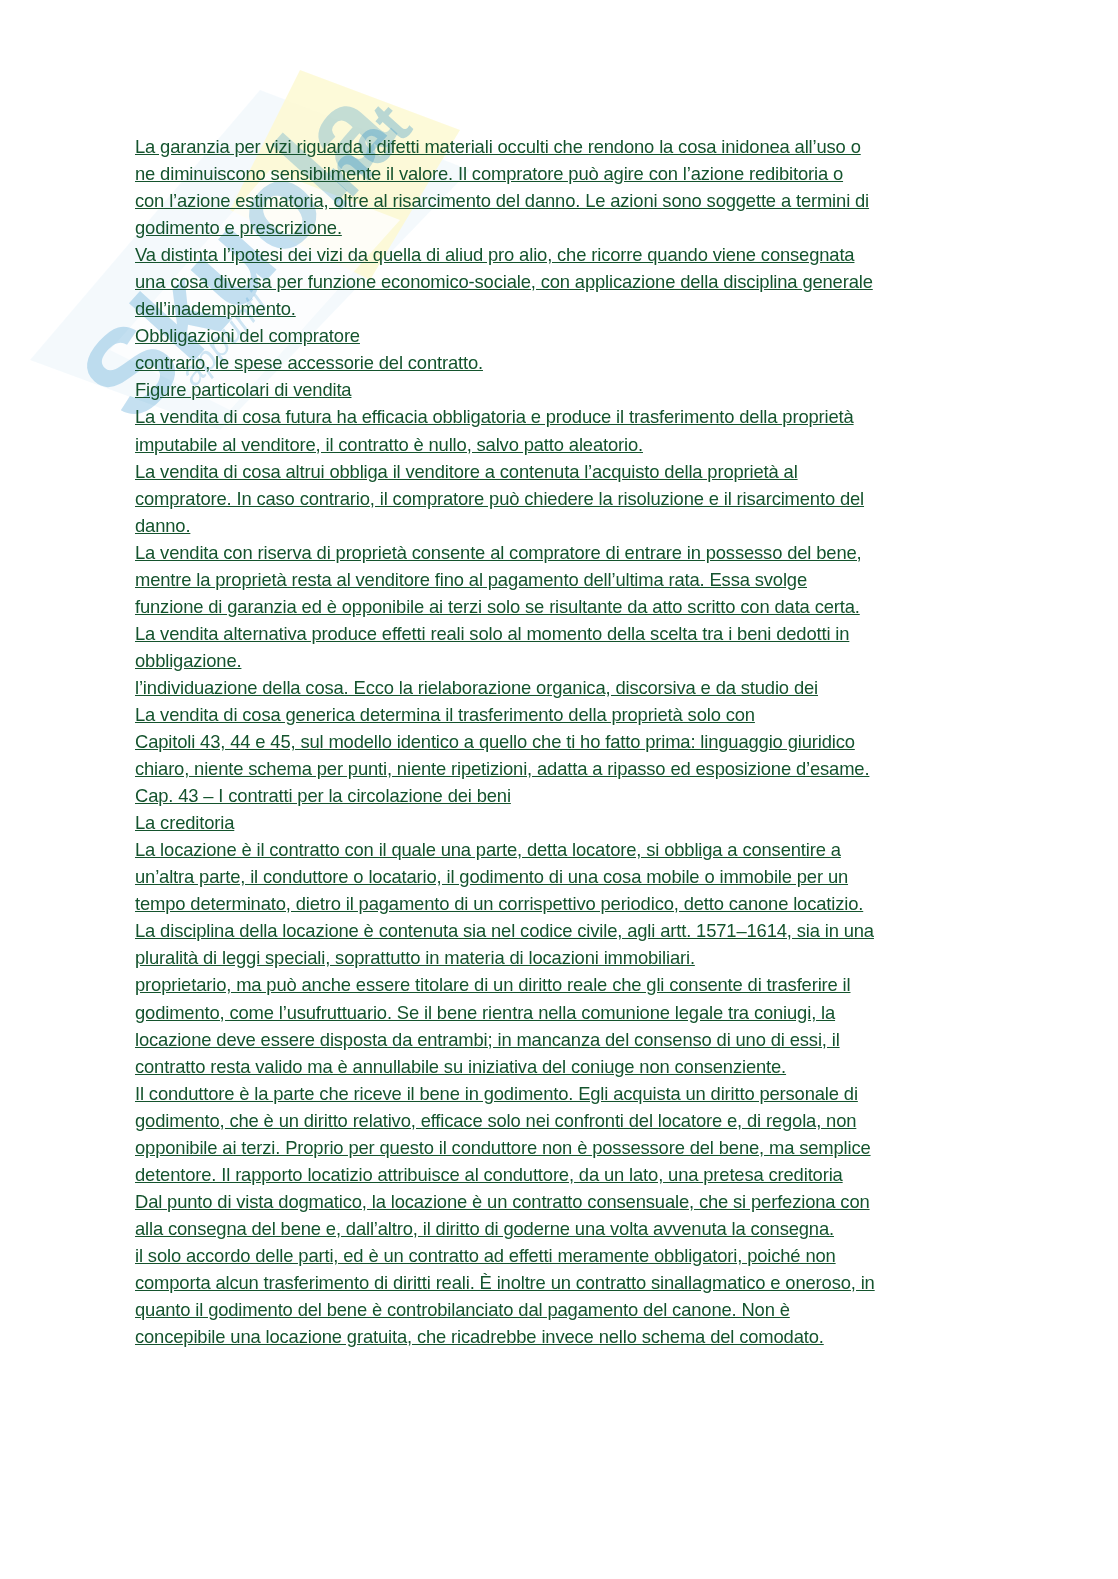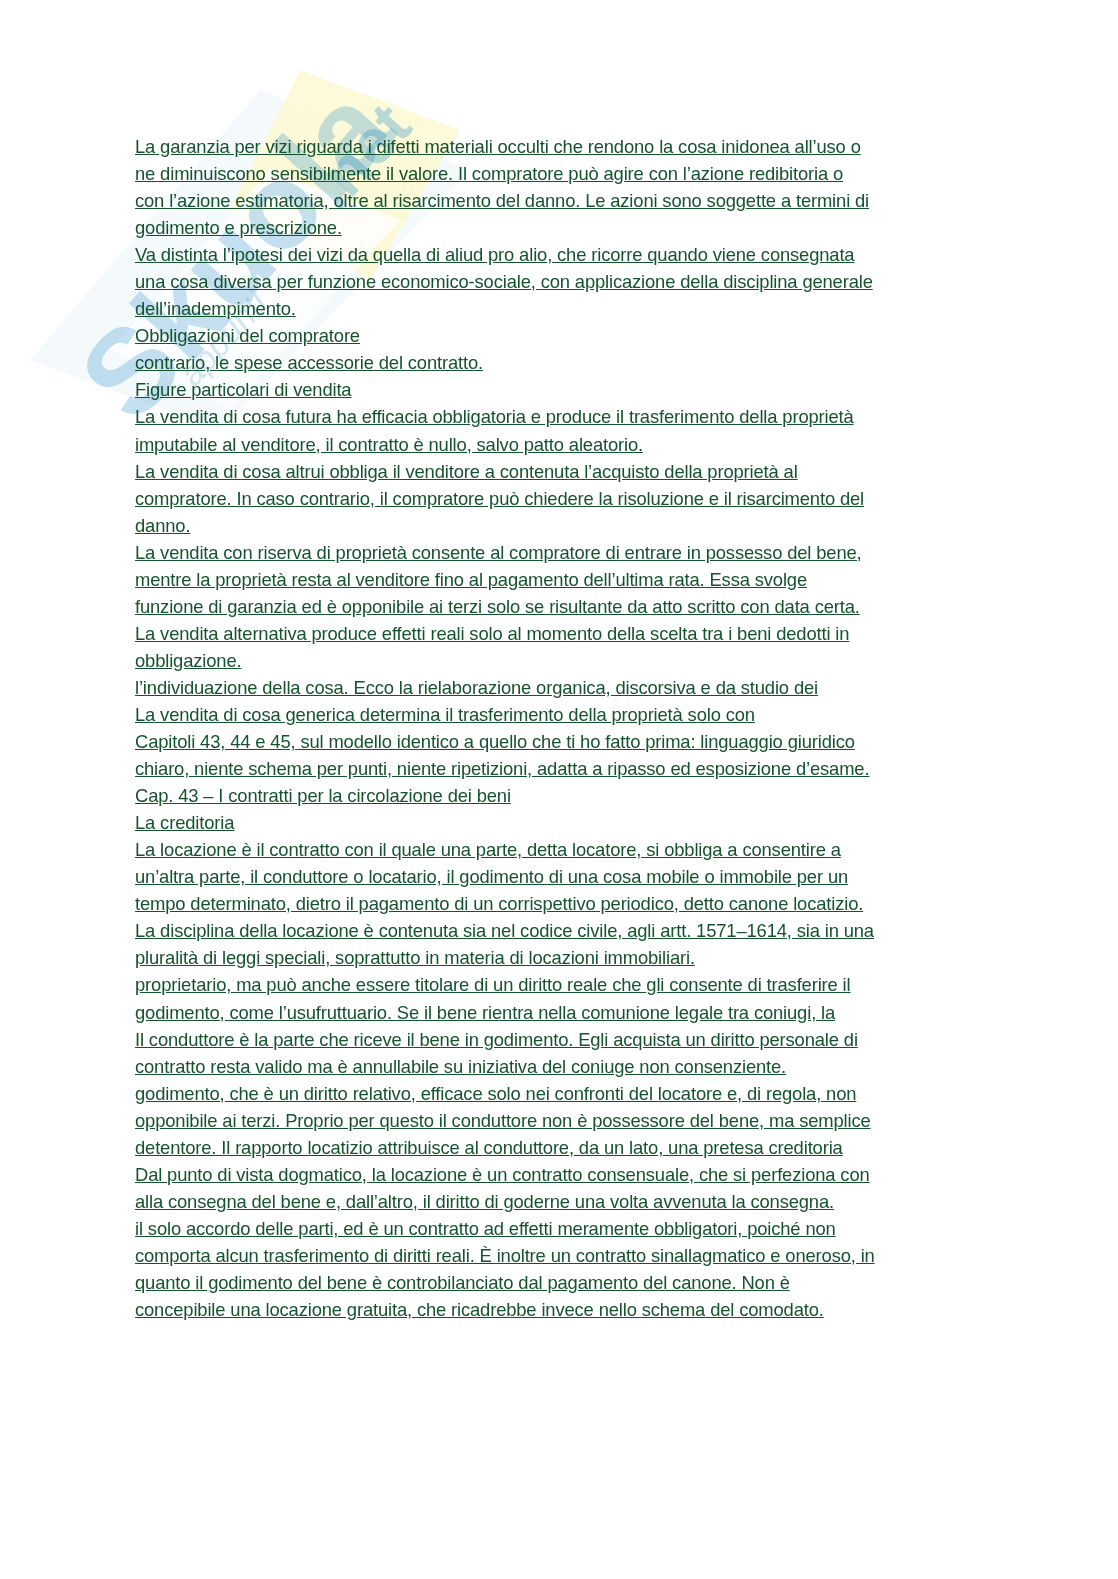--- a/index.html
+++ b/index.html
@@ -93,22 +93,23 @@
   <span class="line">chiaro, niente schema per punti, niente ripetizioni, adatta a ripasso ed esposizione d’esame.</span>
   <span class="line">Cap. 43 – I contratti per la circolazione dei beni</span>
   <span class="line">La creditoria</span>
   <span class="line">La locazione è il contratto con il quale una parte, detta locatore, si obbliga a consentire a</span>
   <span class="line">un’altra parte, il conduttore o locatario, il godimento di una cosa mobile o immobile per un</span>
   <span class="line">tempo determinato, dietro il pagamento di un corrispettivo periodico, detto canone locatizio.</span>
   <span class="line">La disciplina della locazione è contenuta sia nel codice civile, agli artt. 1571–1614, sia in una</span>
   <span class="line">pluralità di leggi speciali, soprattutto in materia di locazioni immobiliari.</span>
   <span class="line">proprietario, ma può anche essere titolare di un diritto reale che gli consente di trasferire il</span>
   <span class="line">godimento, come l’usufruttuario. Se il bene rientra nella comunione legale tra coniugi, la</span>
+  <span class="line">locazione deve essere disposta da entrambi; in mancanza del consenso di uno di essi, il</span>
+  <span class="line">contratto resta valido ma è annullabile su iniziativa del coniuge non consenziente.</span>
   <span class="line">Il conduttore è la parte che riceve il bene in godimento. Egli acquista un diritto personale di</span>
-  <span class="line">contratto resta valido ma è annullabile su iniziativa del coniuge non consenziente.</span>
   <span class="line">godimento, che è un diritto relativo, efficace solo nei confronti del locatore e, di regola, non</span>
   <span class="line">opponibile ai terzi. Proprio per questo il conduttore non è possessore del bene, ma semplice</span>
   <span class="line">detentore. Il rapporto locatizio attribuisce al conduttore, da un lato, una pretesa creditoria</span>
   <span class="line">Dal punto di vista dogmatico, la locazione è un contratto consensuale, che si perfeziona con</span>
   <span class="line">alla consegna del bene e, dall’altro, il diritto di goderne una volta avvenuta la consegna.</span>
   <span class="line">il solo accordo delle parti, ed è un contratto ad effetti meramente obbligatori, poiché non</span>
   <span class="line">comporta alcun trasferimento di diritti reali. È inoltre un contratto sinallagmatico e oneroso, in</span>
   <span class="line">quanto il godimento del bene è controbilanciato dal pagamento del canone. Non è</span>
   <span class="line">concepibile una locazione gratuita, che ricadrebbe invece nello schema del comodato.</span>
 </div>

